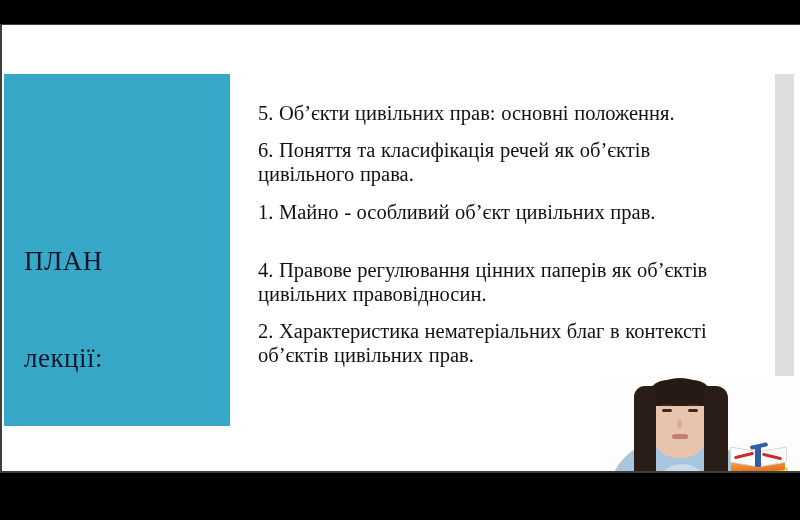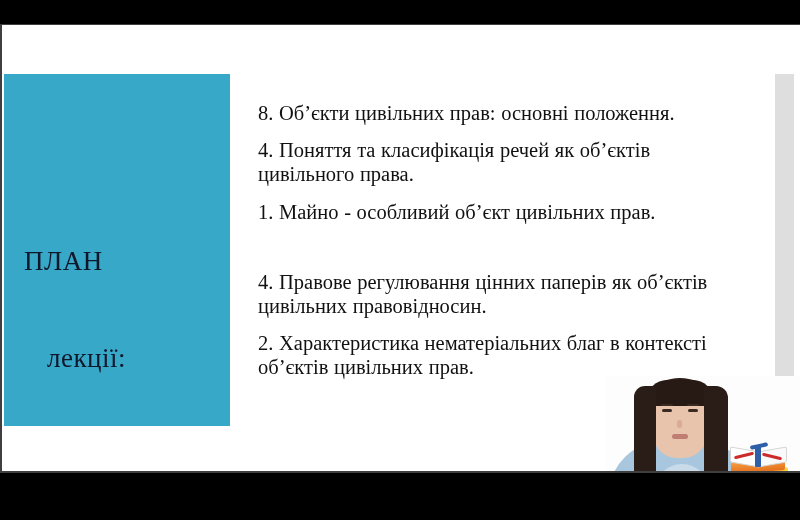--- a/index.html
+++ b/index.html
@@ -52,39 +52,39 @@
     position: absolute;
     left: 20px;
     top: 106px;
     color: #0f172a;
     font-size: 27px;
     line-height: 1.20;
     letter-spacing: 0.5px;
     white-space: pre;
   }
   #plan-panel .plan-line-1 { display: block; }
-  #plan-panel .plan-line-2 { display: block; margin-left: 23px; }
+  #plan-panel .plan-line-2 { display: block; }
 
   
   #agenda {
     position: absolute;
     left: 256px;
     top: 76px;
     width: 470px;
   }
   #agenda .agenda-item {
     color: #111111;
     font-size: 20.5px;
     line-height: 1.18;
     margin: 0 0 13px 0;
     text-align: left;
     word-spacing: 0.5px;
   }
   #agenda .agenda-item.gap-before {
-    margin-top: 46px;
+    margin-top: 34px;
   }
 
   
   #side-strip {
     position: absolute;
     left: 773px;
     top: 49px;
     width: 19px;
     height: 352px;
     background: #dededf;
@@ -285,22 +285,22 @@
   <div id="slide">
 
     <div id="plan-panel">
       <div class="plan-text">
         <span class="plan-line-1">ПЛАН</span>
         <span class="plan-line-2">лекції:</span>
       </div>
     </div>
 
     <div id="agenda">
-      <p class="agenda-item">8. Об’єкти цивільних прав: основні положення.</p>
-      <p class="agenda-item">4. Поняття та класифікація речей як об’єктів цивільного права.</p>
+      <p class="agenda-item">5. Об’єкти цивільних прав: основні положення.</p>
+      <p class="agenda-item">6. Поняття та класифікація речей як об’єктів цивільного права.</p>
       <p class="agenda-item">1. Майно - особливий об’єкт цивільних прав.</p>
       <p class="agenda-item gap-before">4. Правове регулювання цінних паперів як об’єктів цивільних правовідносин.</p>
       <p class="agenda-item">2. Характеристика нематеріальних благ в контексті об’єктів цивільних прав.</p>
     </div>
 
     <div id="side-strip"></div>
 
     <div id="webcam">
       <div class="cam-bg"></div>
       <div class="person">

